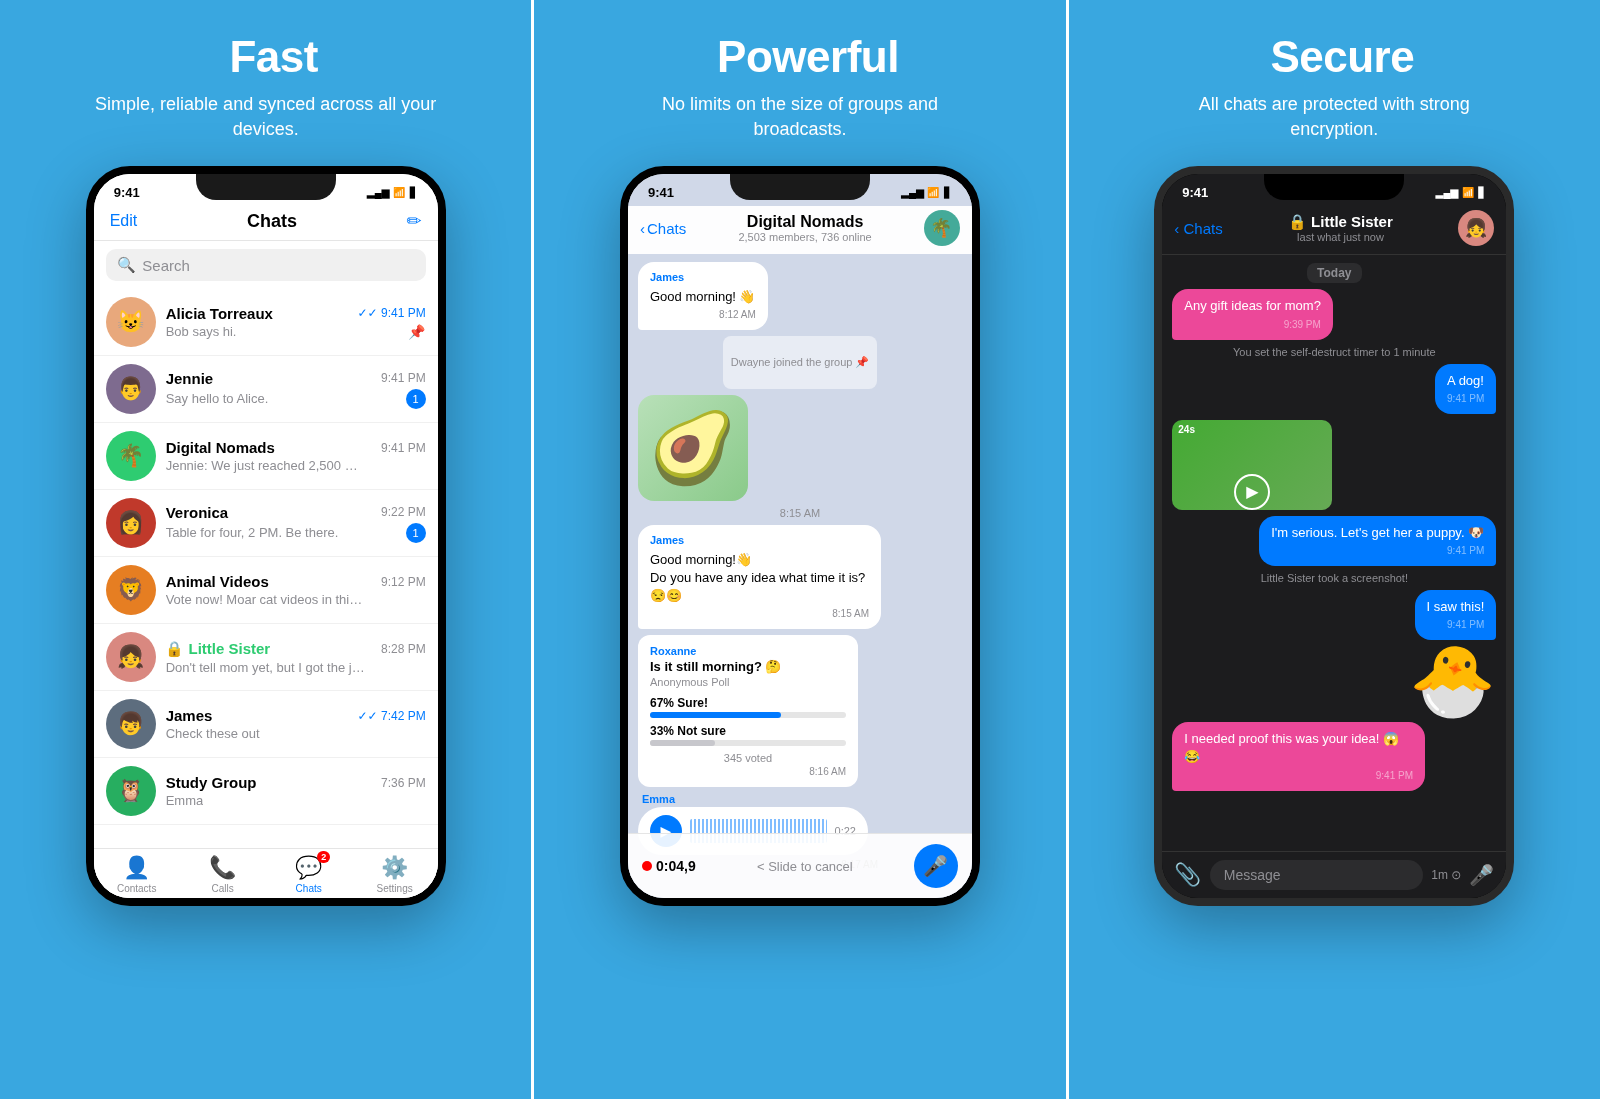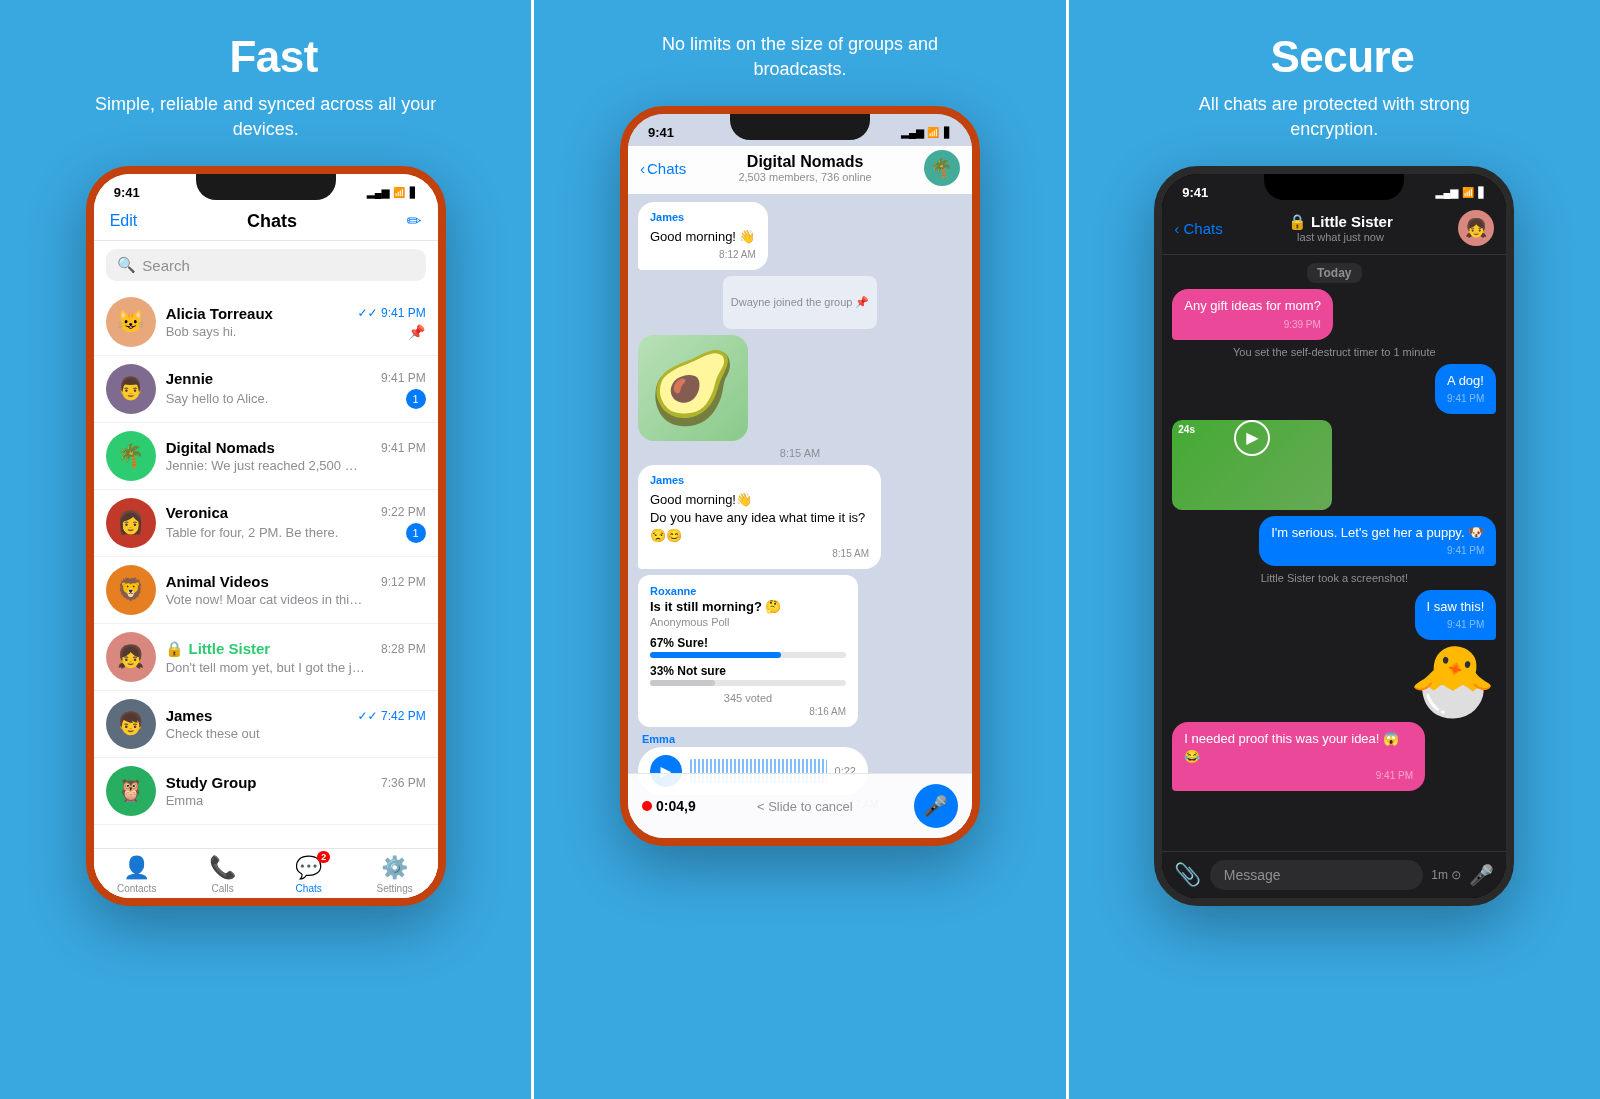--- a/index.html
+++ b/index.html
@@ -41,21 +41,21 @@
     }
     
     .phone-frame {
       background: #fff;
       border-radius: 44px;
       width: 360px;
       height: 740px;
       box-shadow: 0 20px 60px rgba(0,0,0,0.3);
       overflow: hidden;
       position: relative;
-      border: 8px solid #c2410c;
+      border: 8px solid #000000;
     }
     .phone-frame.dark {
       background: #000;
       border-color: #2a2a2a;
     }
     
     .notch {
       width: 140px;
       height: 26px;
       background: #1a1a1a;
@@ -262,21 +262,21 @@
     .dark-msg-bubble { max-width: 78%; border-radius: 16px; padding: 8px 12px; font-size: 13px; line-height: 1.4; color: #fff; }
     .dark-msg-bubble.incoming { background: #ec4899; align-self: flex-start; border-bottom-left-radius: 4px; }
     .dark-msg-bubble.outgoing { background: #007aff; align-self: flex-end; border-bottom-right-radius: 4px; }
     .dark-system { text-align: center; font-size: 11px; color: #8e8e93; align-self: center; }
     .dark-msg-time { font-size: 10px; color: rgba(255,255,255,0.5); text-align: right; margin-top: 2px; }
     .dark-today { text-align: center; font-size: 12px; color: #8e8e93; font-weight: 600; align-self: center; background: #2c2c2e; padding: 3px 10px; border-radius: 8px; }
     .video-thumb {
       width: 160px; height: 90px;
       background: linear-gradient(135deg, #4a3, #6a5);
       border-radius: 10px;
-      display: flex; align-items: flex-start; justify-content: center;
+      display: flex; align-items: flex-end; justify-content: center;
       color: #fff; font-size: 28px;
       align-self: flex-start;
       position: relative;
     }
     .video-duration { position: absolute; top: 4px; left: 6px; font-size: 10px; color: #fff; font-weight: 700; }
     .emoji-sticker { font-size: 70px; align-self: flex-end; line-height: 1; }
     .screenshot-notice { text-align: center; font-size: 11px; color: #8e8e93; align-self: center; }
     .dark-input-bar {
       display: flex;
       align-items: center;
@@ -459,20 +459,21 @@
         <div class="tab-item">
           <span class="tab-icon">⚙️</span>
           <span>Settings</span>
         </div>
       </div>
     </div>
   </div>
 </div>
 
 <div class="panel">
+  <span class="panel-title">Powerful</span>
   <span class="panel-subtitle">No limits on the size of groups and broadcasts.</span>
 
   <div class="phone-frame" style="background:#d0d8e8;">
     <div class="notch"></div>
     <div class="phone2-content">
 
       <div class="status-bar">
         <span class="status-time">9:41</span>
         <div class="status-icons">
           <span>▂▄▆</span>

